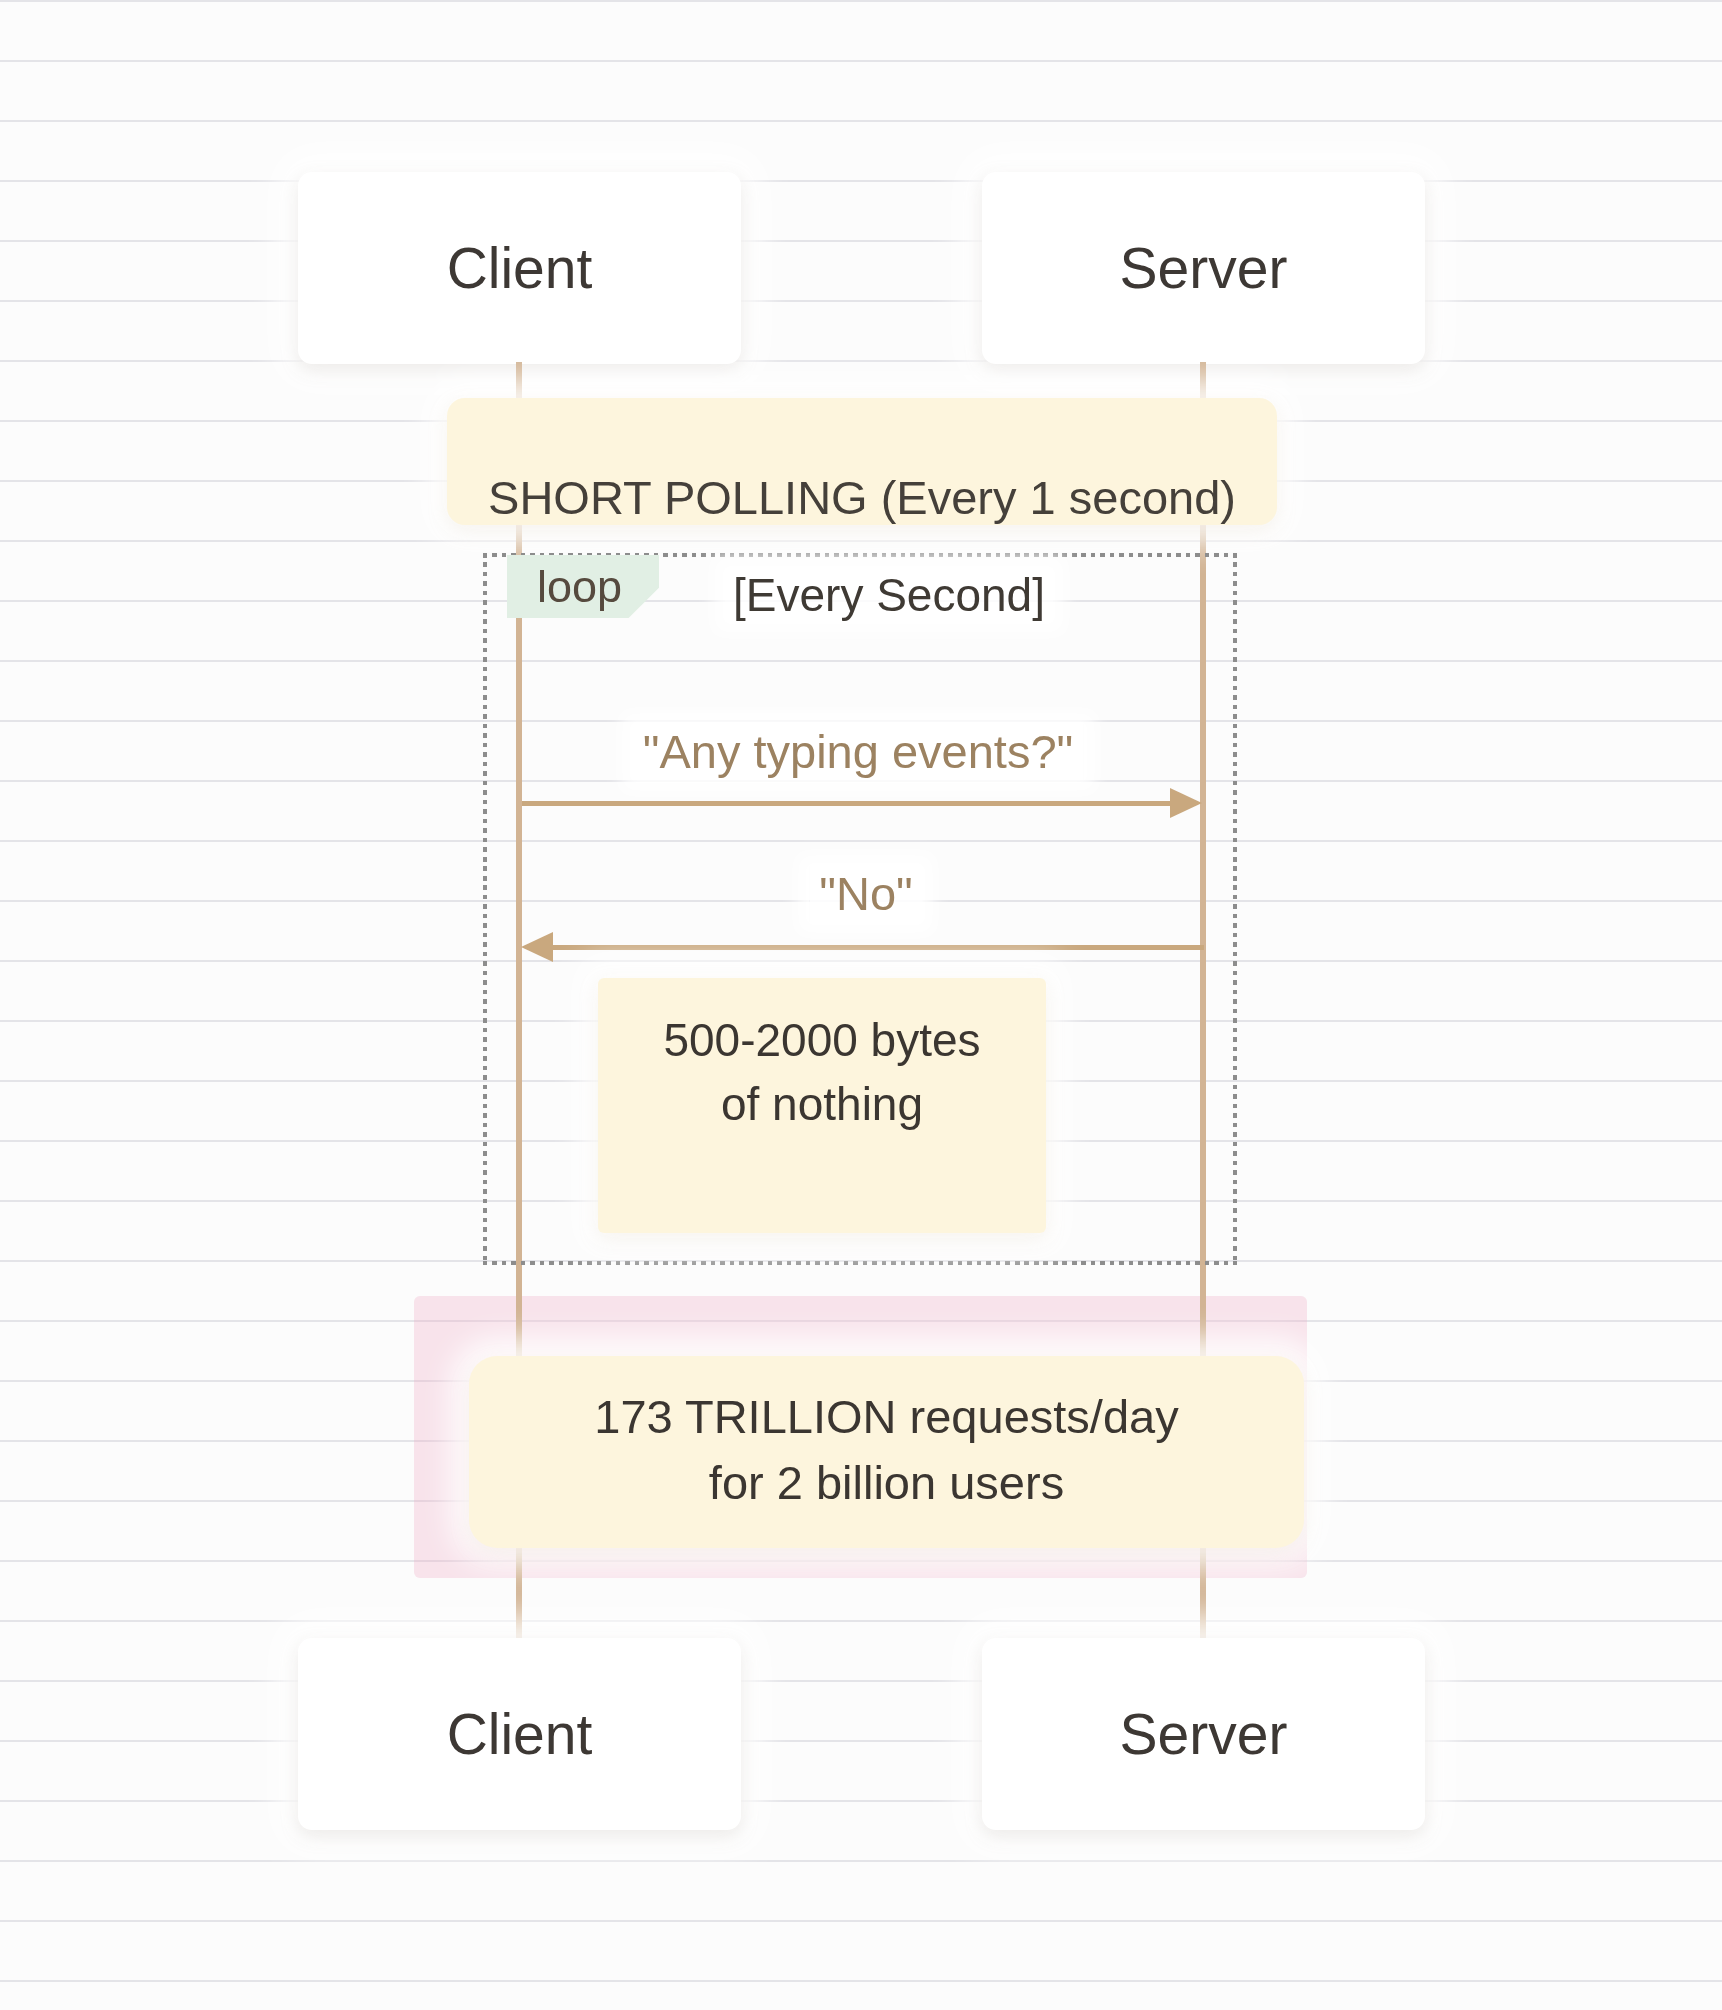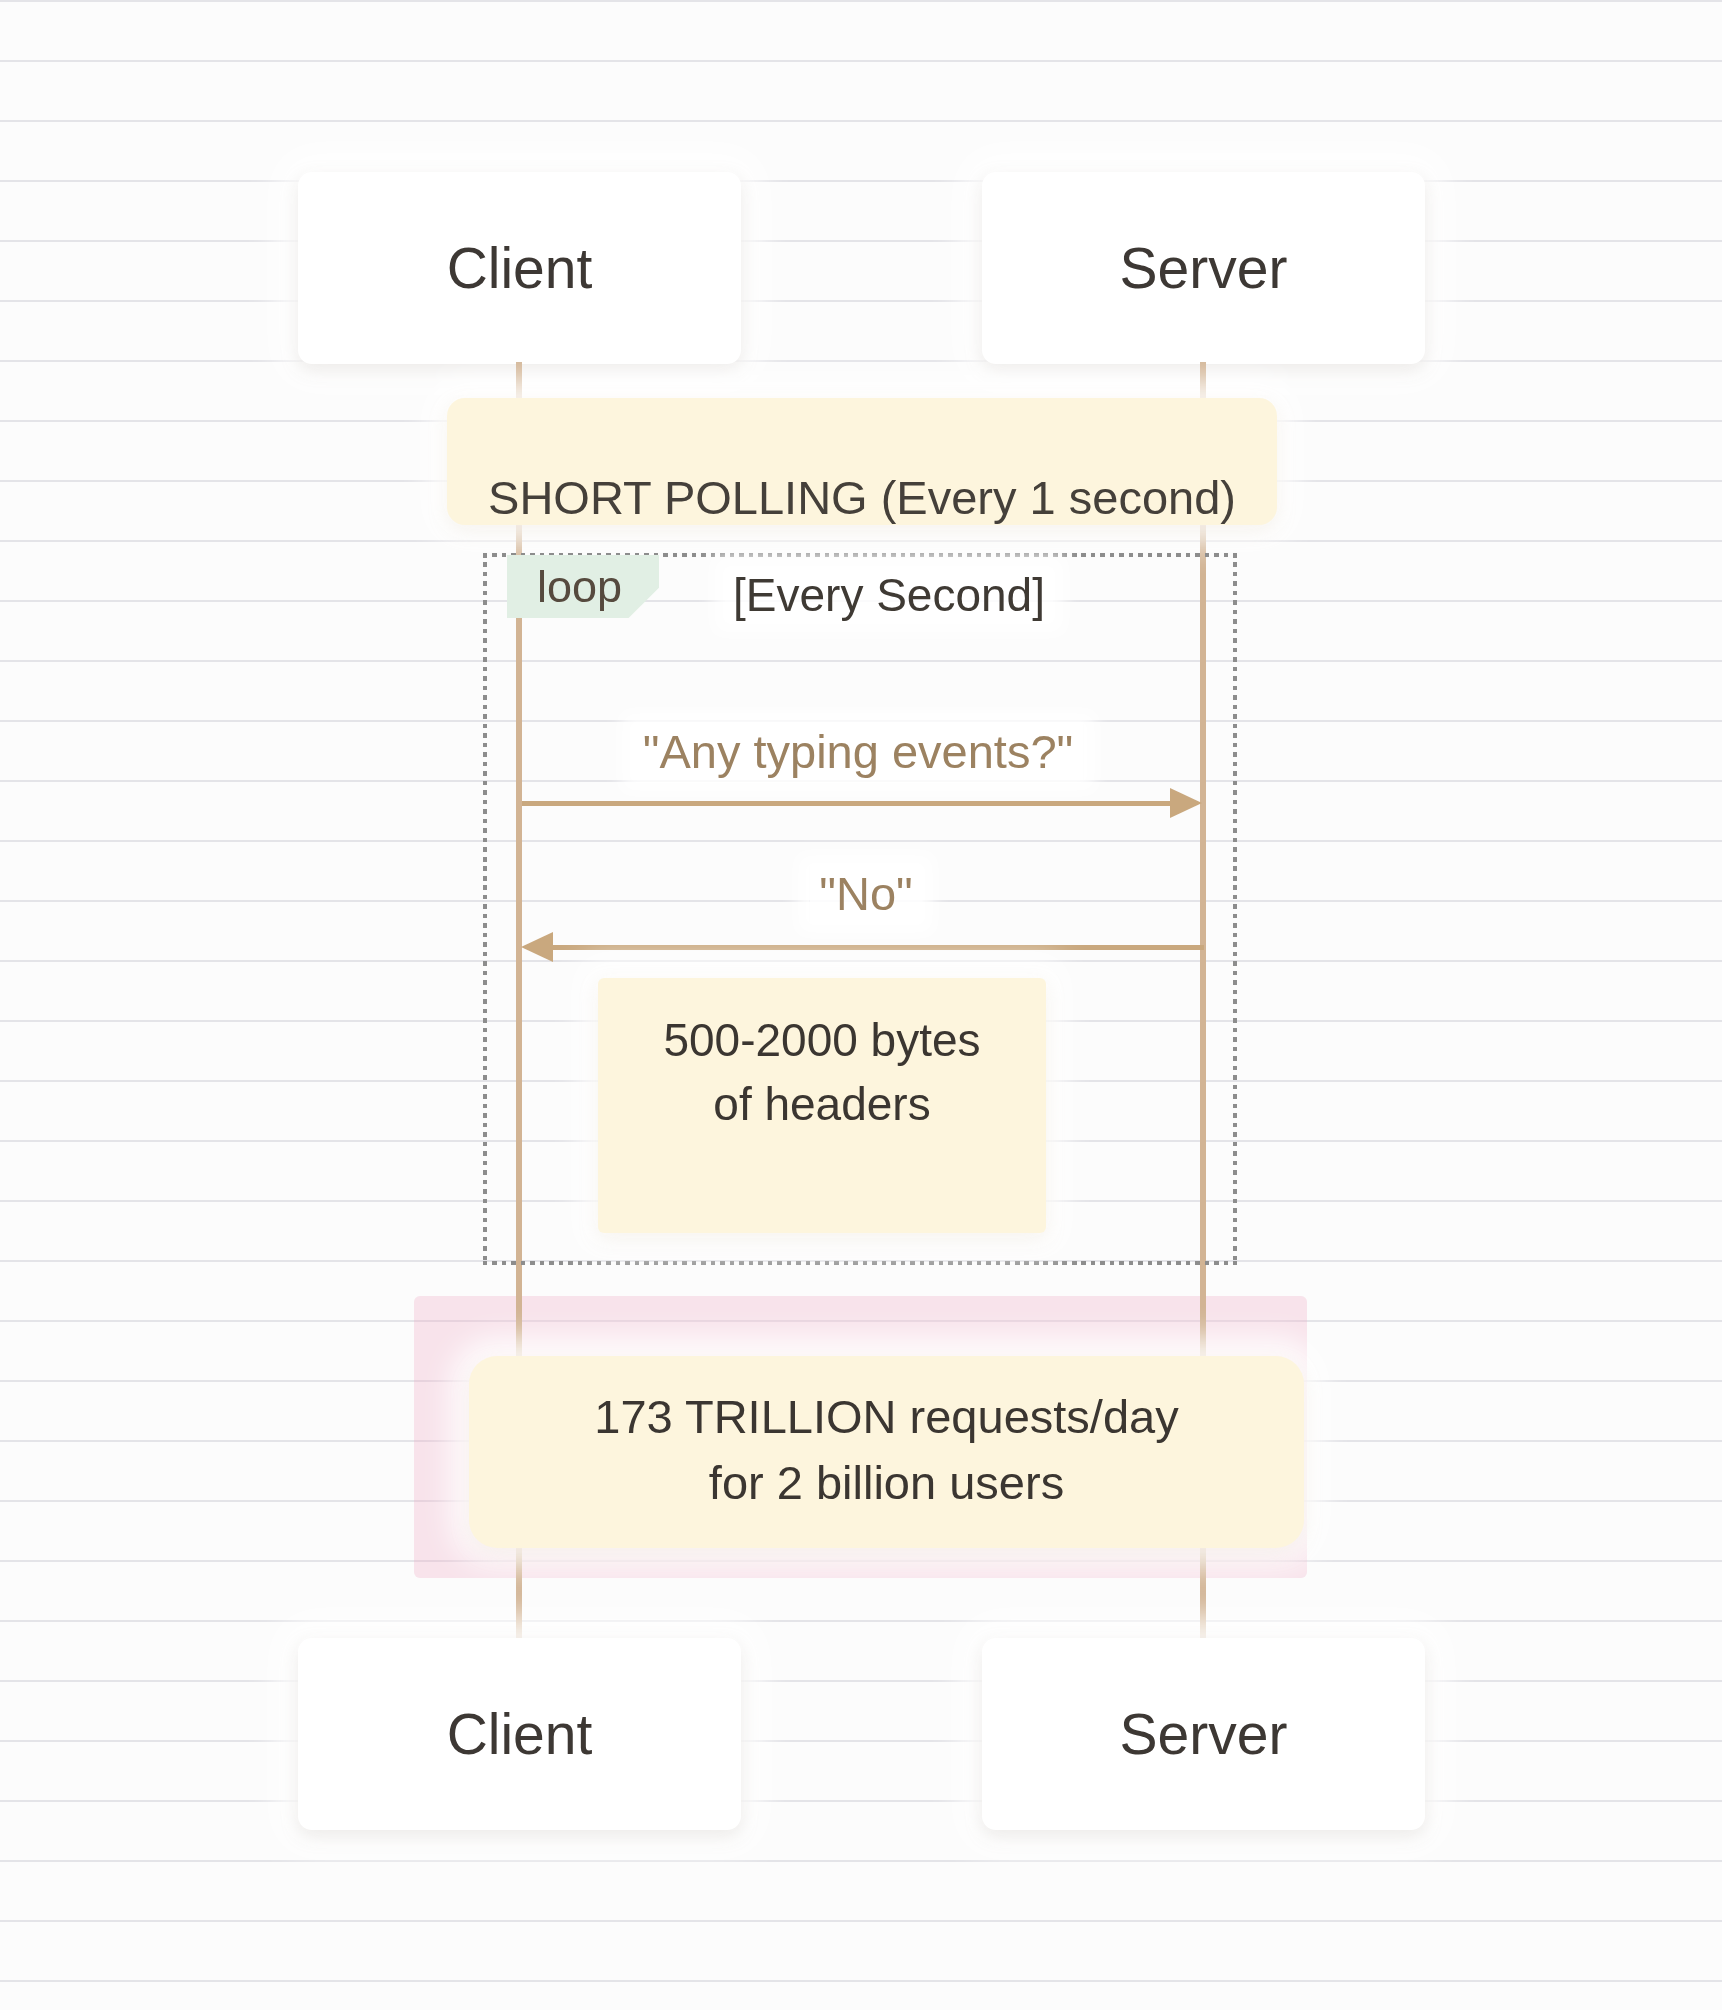--- a/index.html
+++ b/index.html
@@ -163,21 +163,21 @@
   <div class="msg-label" style="left:858px;top:724px;">"Any typing events?"</div>
   <div class="msg-line" style="left:522px;top:801px;width:650px;"></div>
   <div class="arrowhead right" style="left:1170px;top:788px;"></div>
 
   <div class="msg-label" style="left:866px;top:866px;">"No"</div>
   <div class="msg-line" style="left:553px;top:945px;width:651px;"></div>
   <div class="arrowhead left" style="left:521px;top:932px;"></div>
 
   <div class="cream note-headers">
     <div>500-2000 bytes</div>
-    <div>of headers</div>
+    <div>of nothing</div>
   </div>
 
   <div class="cream note-requests">
     <div>173 TRILLION requests/day</div>
     <div>for 2 billion users</div>
   </div>
 
   <div class="actor-box" style="left:298px;top:1638px;">
     <span>Client</span>
   </div>

